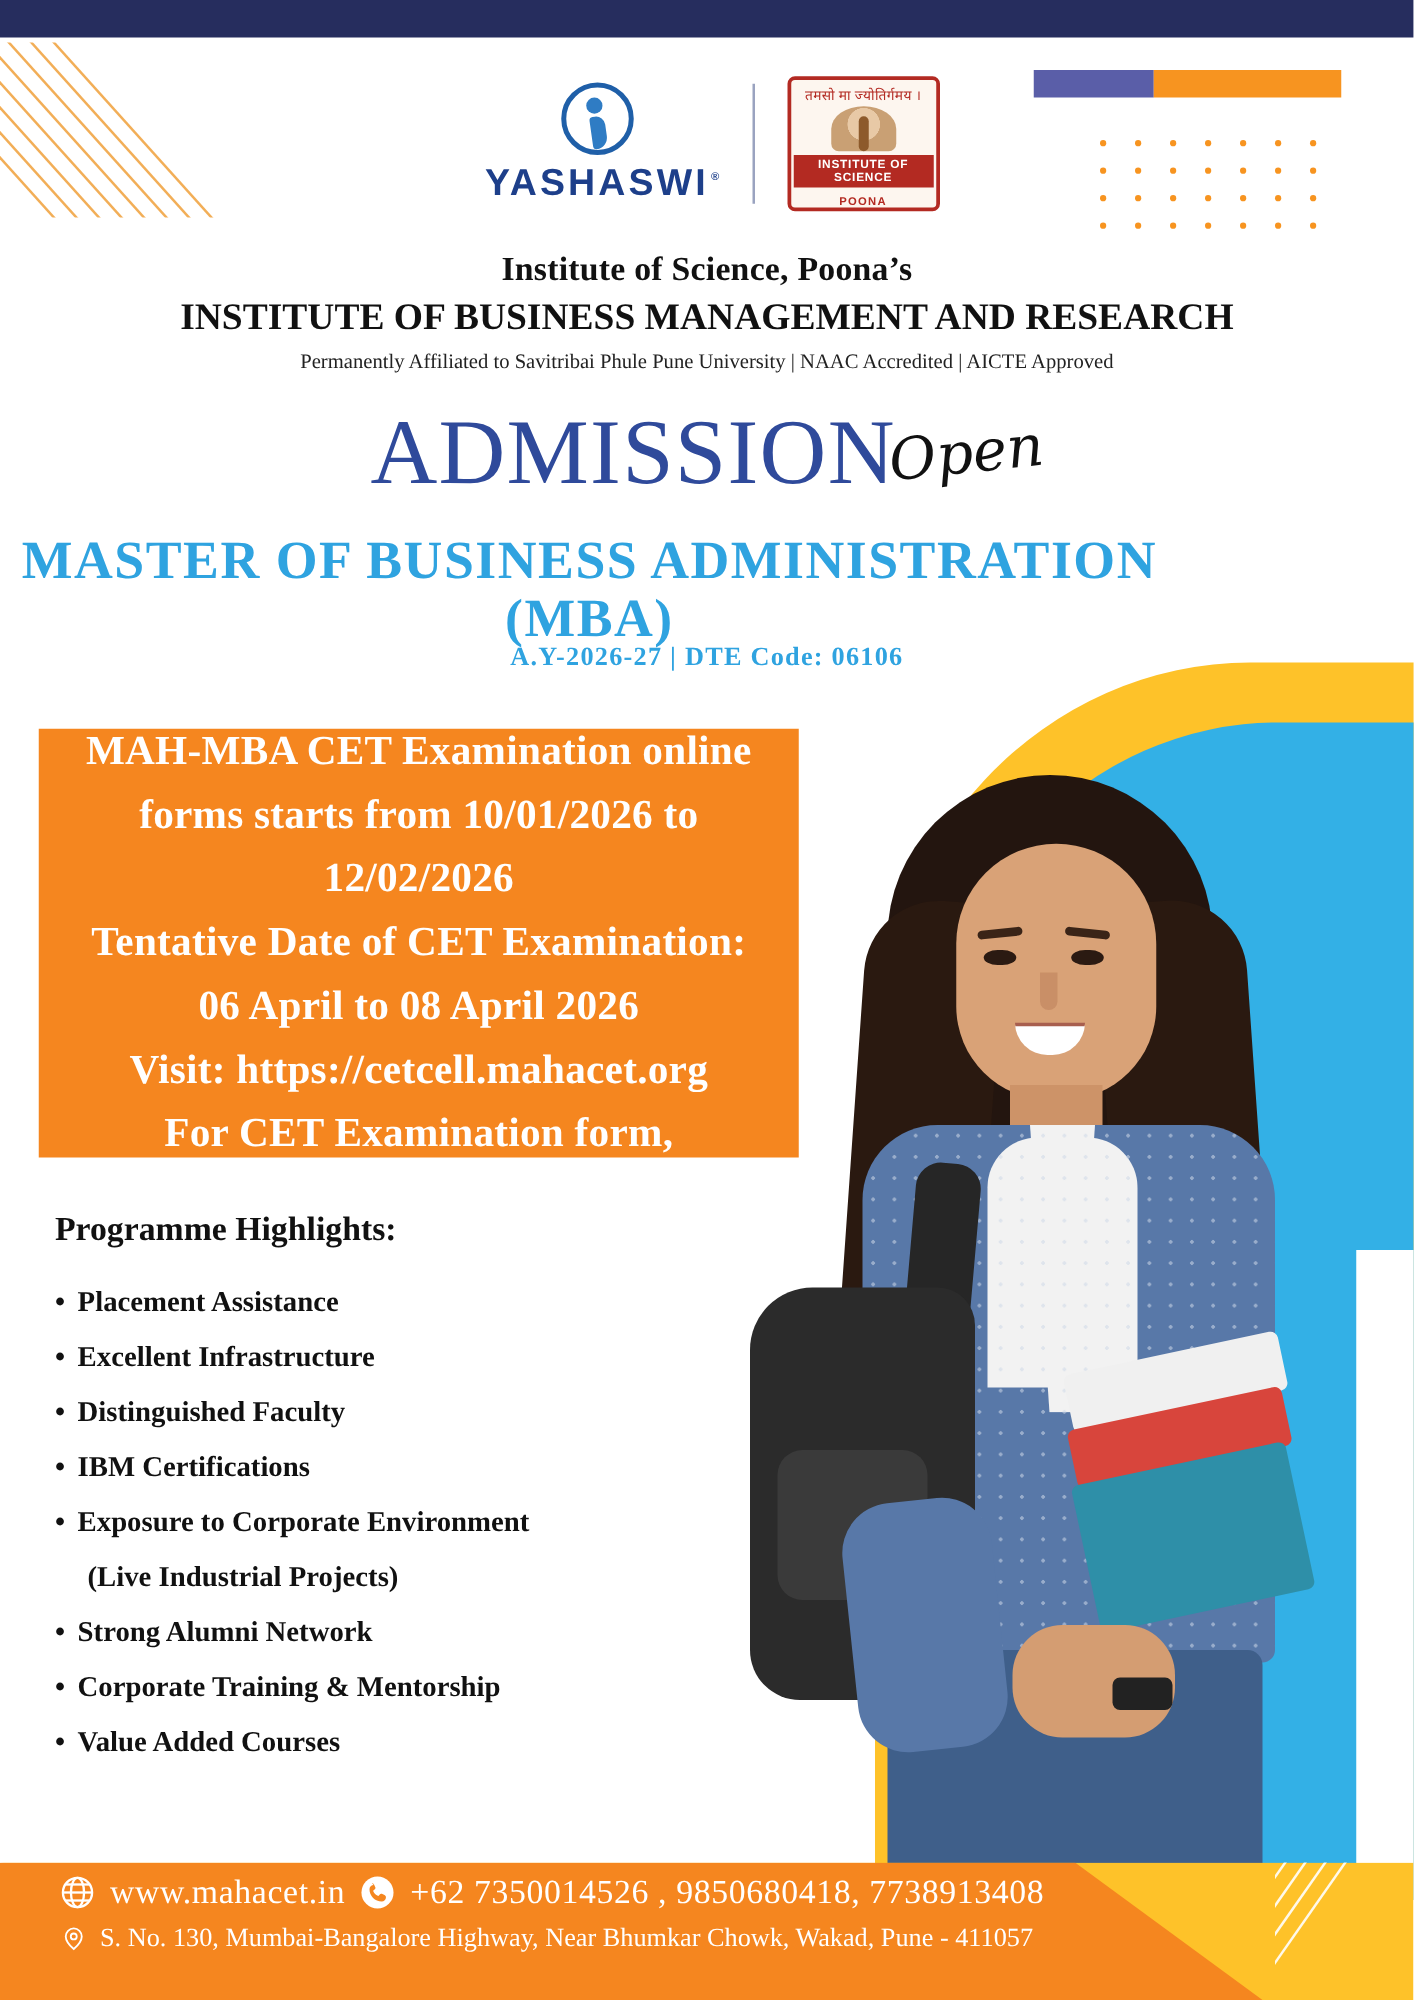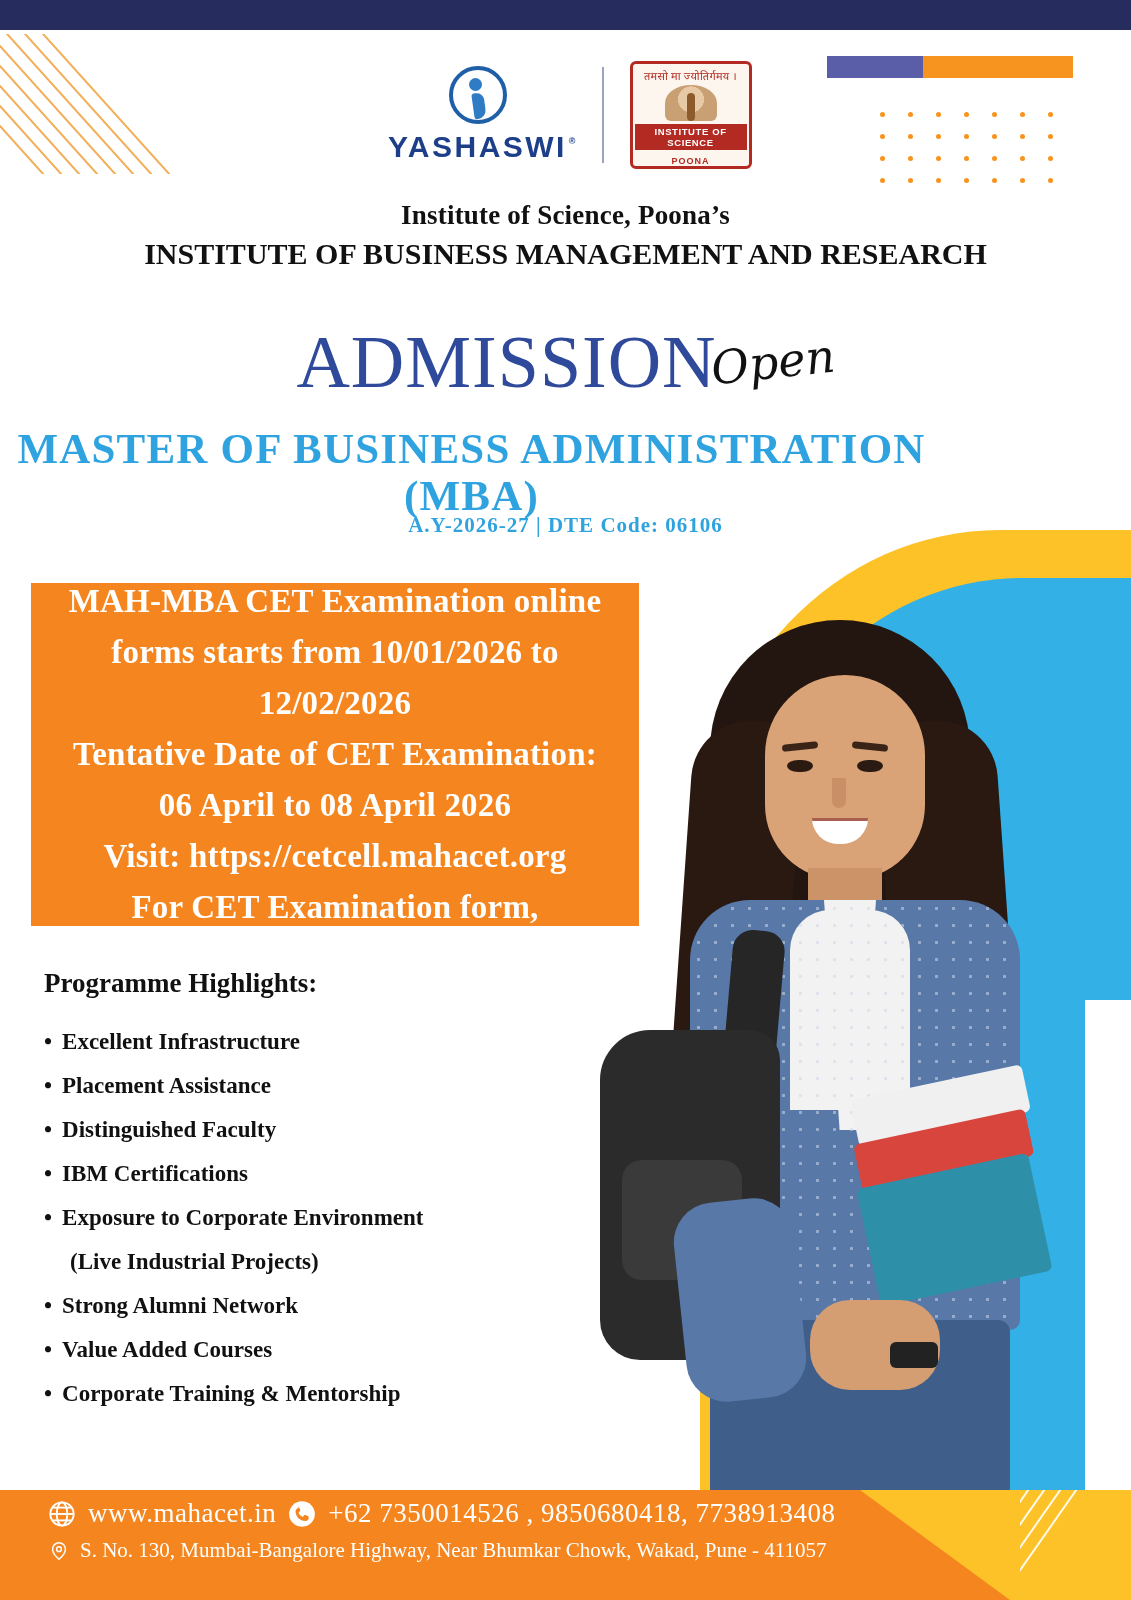--- a/index.html
+++ b/index.html
@@ -581,20 +581,21 @@
       <div class="devanagari">तमसो मा ज्योतिर्गमय ।</div>
       <div class="crest"></div>
       <div class="band">INSTITUTE OF SCIENCE</div>
       <div class="poona">POONA</div>
     </div>
   </div>
 
   <div class="inst-block">
     <div class="inst-line1">Institute of Science, Poona’s</div>
     <div class="inst-line2">INSTITUTE OF BUSINESS MANAGEMENT AND RESEARCH</div>
+    <div class="inst-line3">Permanently Affiliated to Savitribai Phule Pune University | NAAC Accredited | AICTE Approved</div>
   </div>
 
   <div class="admission-row">
     <span class="admission-word">ADMISSION</span>
     <span class="open-word">Open</span>
   </div>
   <div class="mba-title">
     <span>MASTER OF BUSINESS ADMINISTRATION</span><br>
     <span>(MBA)</span>
   </div>
@@ -637,29 +638,29 @@
     <p>MAH-MBA CET Examination online</p>
     <p>forms starts from  10/01/2026 to 12/02/2026</p>
     <p>Tentative Date of CET Examination:</p>
     <p>06 April to 08 April 2026</p>
     <p>Visit: https://cetcell.mahacet.org</p>
     <p>For CET Examination form,</p>
   </div>
 
   <div class="ph-title">Programme Highlights:</div>
   <ul class="ph-list">
+    <li><span class="bullet">•</span><span>Placement Assistance</span></li>
     <li><span class="bullet">•</span><span>Excellent Infrastructure</span></li>
-    <li><span class="bullet">•</span><span>Placement Assistance</span></li>
     <li><span class="bullet">•</span><span>Distinguished Faculty</span></li>
     <li><span class="bullet">•</span><span>IBM Certifications</span></li>
     <li><span class="bullet">•</span><span>Exposure to Corporate Environment</span></li>
     <li class="indent"><span>(Live Industrial Projects)</span></li>
     <li><span class="bullet">•</span><span>Strong Alumni Network</span></li>
+    <li><span class="bullet">•</span><span>Corporate Training &amp; Mentorship</span></li>
     <li><span class="bullet">•</span><span>Value Added Courses</span></li>
-    <li><span class="bullet">•</span><span>Corporate Training &amp; Mentorship</span></li>
   </ul>
 
   <div class="bottom-yellow"></div>
   <div class="bottom-orange-top"></div>
   <div class="bottom-stripes" id="stripes">
       <span style="left: 12px; top: -30px;"></span>
       <span style="left: 28px; top: -30px;"></span>
       <span style="left: 44px; top: -30px;"></span>
       <span style="left: 60px; top: -30px;"></span>
       <span style="left: 76px; top: -30px;"></span>

